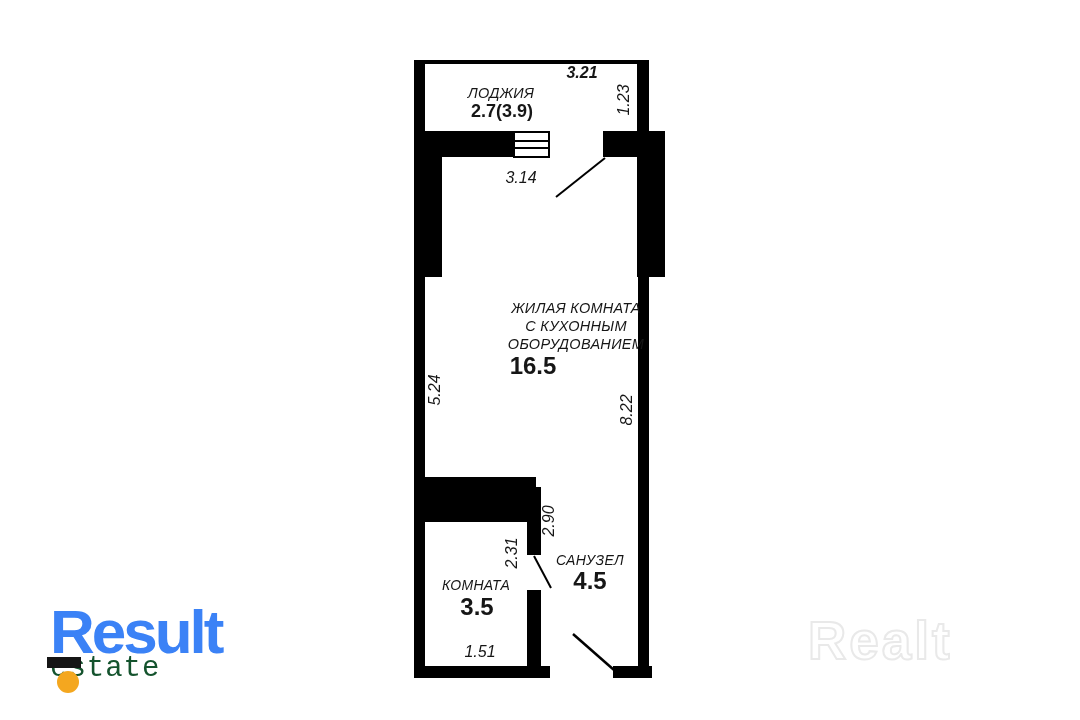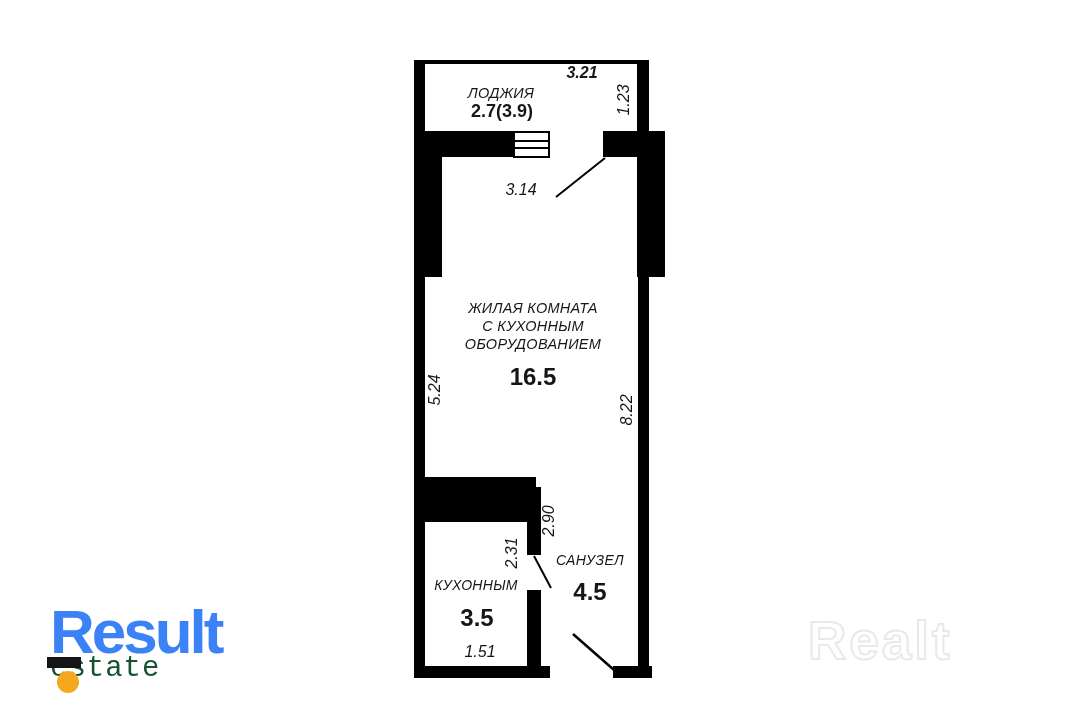--- a/index.html
+++ b/index.html
@@ -19,25 +19,25 @@
 
   .lbl{
     position:absolute;transform:translate(-50%,-50%);
     white-space:nowrap;color:#161616;
   }
   .lbl.rot{transform:translate(-50%,-50%) rotate(-90deg);}
   .room-name{font-style:italic;font-size:14.5px;letter-spacing:0.3px;}
   .dim{font-style:italic;font-size:16px;}
   .area{font-weight:bold;}
   .area-sm{font-size:18px;}
-  .area-lg{font-size:24px;margin-top:11px;}
+  .area-lg{font-size:24px;}
   .living-name{
     position:absolute;transform:translate(-50%,-50%);
     font-style:italic;font-size:14.5px;line-height:18px;
-    text-align:center;color:#161616;white-space:nowrap;letter-spacing:0.3px;
+    text-align:center;color:#161616;white-space:nowrap;letter-spacing:0.3px;margin-left:43px;
   }
 
   
   .logo{position:absolute;left:50px;top:596px;}
   .logo-row{height:64px;}
   .logo-word{
     font-size:62px;font-weight:800;letter-spacing:-3px;color:#3b82f6;
   }
   .logo-bar{
     display:inline-block;width:34px;height:11px;background:#151515;
@@ -87,37 +87,37 @@
   <svg class="door-svg">
     <line x1="605" y1="158" x2="556" y2="197" stroke="#000" stroke-width="2"></line>
     <line x1="534" y1="556" x2="551" y2="588" stroke="#000" stroke-width="2"></line>
     <line x1="573" y1="634" x2="614" y2="670" stroke="#000" stroke-width="2.5"></line>
   </svg>
 
   <div class="lbl room-name" style="left:501px;top:93px;">ЛОДЖИЯ</div>
   <div class="lbl area area-sm" style="left:502px;top:111px;">2.7(3.9)</div>
   <div class="lbl dim" style="left:582px;top:73px;font-weight:bold;">3.21</div>
   <div class="lbl dim rot" style="left:624px;top:100px;">1.23</div>
-  <div class="lbl dim" style="left:521px;top:190px;">3.14</div>
+  <div class="lbl dim" style="left:521px;top:178px;">3.14</div>
 
   <div class="living-name" style="left:533px;top:326px;">
     <div>ЖИЛАЯ КОМНАТА</div>
     <div>С КУХОННЫМ</div>
     <div>ОБОРУДОВАНИЕМ</div>
   </div>
   <div class="lbl area area-lg" style="left:533px;top:366px;">16.5</div>
   <div class="lbl dim rot" style="left:435px;top:390px;">5.24</div>
   <div class="lbl dim rot" style="left:627px;top:410px;">8.22</div>
 
   <div class="lbl dim rot" style="left:549px;top:521px;">2.90</div>
   <div class="lbl room-name" style="left:590px;top:560px;font-size:14px;">САНУЗЕЛ</div>
   <div class="lbl area area-lg" style="left:590px;top:581px;">4.5</div>
 
   <div class="lbl dim rot" style="left:512px;top:553px;">2.31</div>
-  <div class="lbl room-name" style="left:476px;top:585px;font-size:14px;">КУХОННЫМ</div>
+  <div class="lbl room-name" style="left:476px;top:585px;font-size:14px;">КОМНАТА</div>
   <div class="lbl area area-lg" style="left:477px;top:607px;">3.5</div>
   <div class="lbl dim" style="left:480px;top:652px;">1.51</div>
 
 </div>
 
 <div class="logo">
   <div class="logo-row">
     <span class="logo-word">Result</span><span class="logo-bar"></span><span class="logo-dot"></span>
   </div>
   <div class="logo-sub">estate</div>

